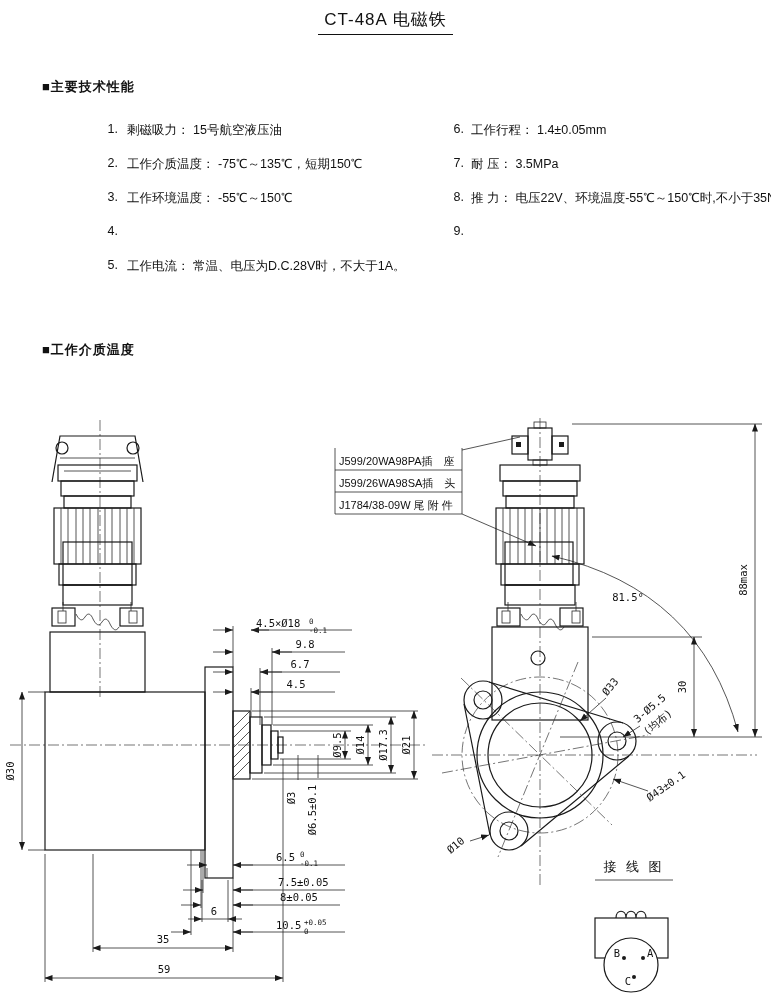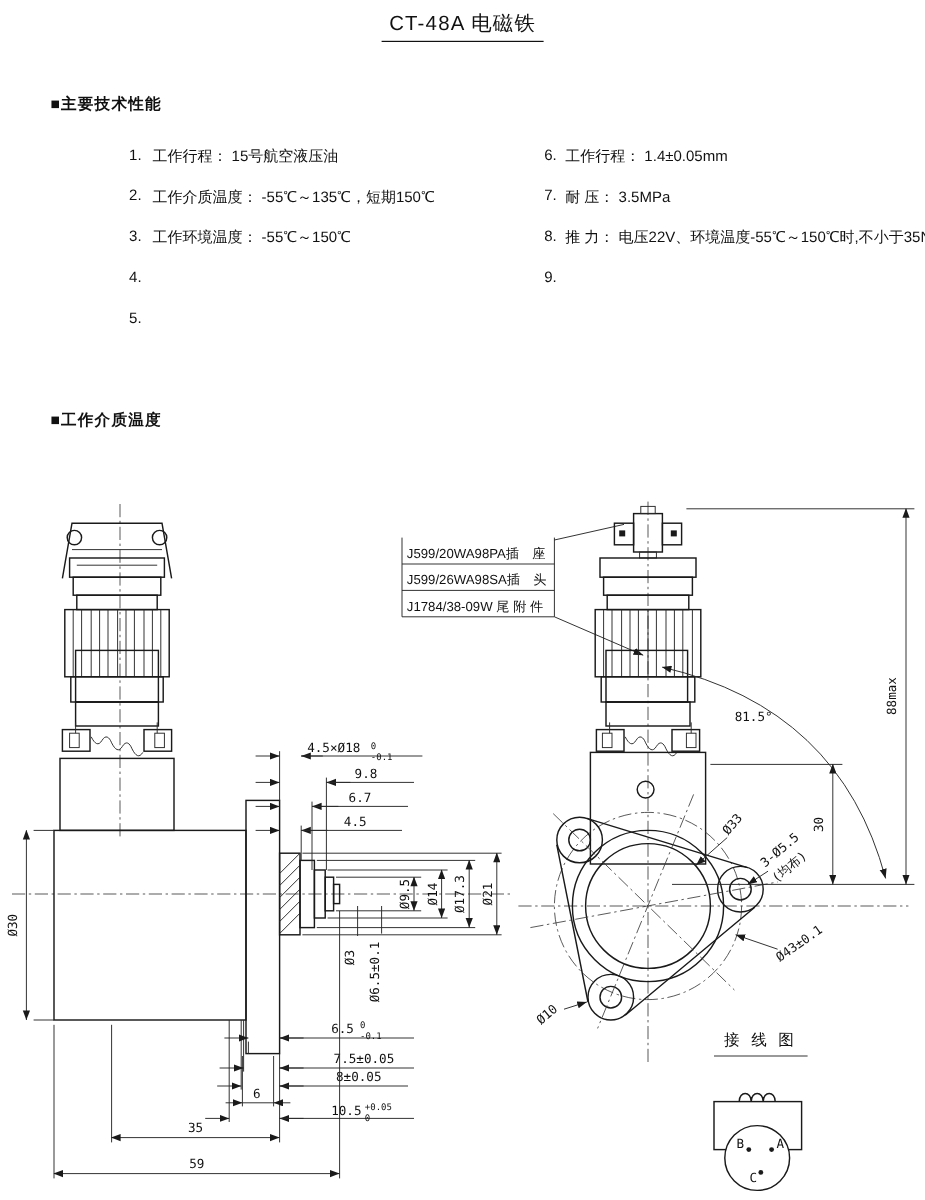--- a/index.html
+++ b/index.html
@@ -32,35 +32,36 @@
 
   <div id="title">
     <span>CT-48A 电磁铁</span>
   </div>
 
   <div id="specs-head" class="sec-head">■主要技术性能</div>
 
   <div id="spec-left" class="spec-col">
     <div class="spec-row">
         <span class="spec-num">1.</span>
-        <span>工作行程： 15号航空液压油</span>
+        <span>剩磁吸力： 15号航空液压油</span>
       </div>
     <div class="spec-row">
         <span class="spec-num">2.</span>
-        <span>工作介质温度： -55℃～135℃，短期150℃</span>
+        <span>工作介质温度： -75℃～135℃，短期150℃</span>
       </div>
     <div class="spec-row">
         <span class="spec-num">3.</span>
         <span>工作环境温度： -55℃～150℃</span>
       </div>
     <div class="spec-row">
         <span class="spec-num">4.</span>
       </div>
     <div class="spec-row">
         <span class="spec-num">5.</span>
+        <span>工作电流： 常温、电压为D.C.28V时，不大于1A。</span>
       </div>
   </div>
 
   <div id="spec-right" class="spec-col">
     <div class="spec-row">
         <span class="spec-num">6.</span>
         <span>工作行程： 1.4±0.05mm</span>
       </div>
     <div class="spec-row">
         <span class="spec-num">7.</span>

